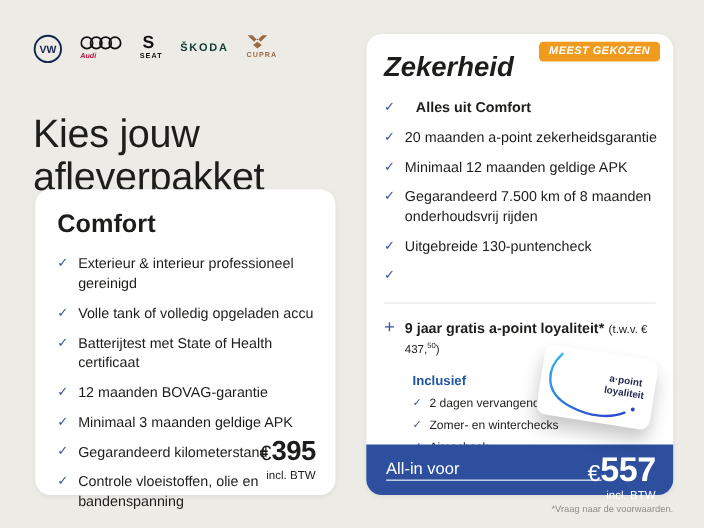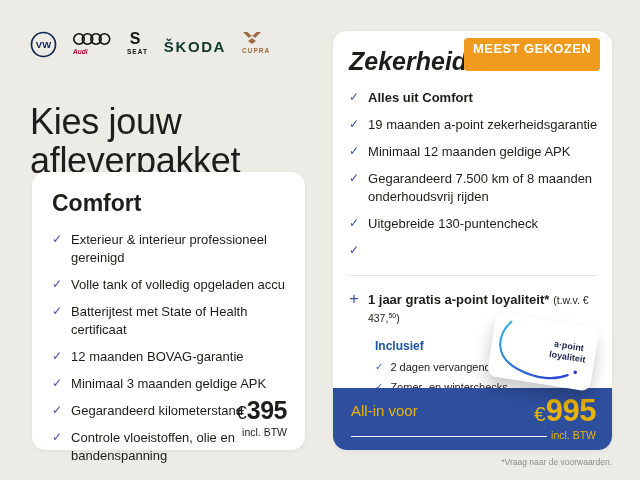--- a/index.html
+++ b/index.html
@@ -9,21 +9,21 @@
     font-family:"Liberation Sans", sans-serif;
   }
 
   
   .brand-row { position:absolute; left:30px; top:31px; display:flex; align-items:flex-start; gap:16px; }
   .brand { display:flex; flex-direction:column; align-items:flex-start; }
   .brand-sub { font-size:6.5px; font-weight:700; letter-spacing:1px; margin-top:1px; }
   .audi-sub { color:#BB0A30; letter-spacing:0; font-style:italic; }
   .seat-sub { color:#111; }
   .cupra-sub { color:#9C6B43; }
-  .skoda-word { font-size:15px; font-weight:700; letter-spacing:1.6px; color:#0E3A2F; margin-top:7px; }
+  .skoda-word { font-size:10px; font-weight:700; letter-spacing:1.6px; color:#0E3A2F; margin-top:7px; }
 
   
   .heading {
     position:absolute; left:30px; top:78px; width:260px;
     font-size:36px; line-height:39px; font-weight:500; letter-spacing:-0.3px; color:#1D1D1B;
   }
 
   
   .card { position:absolute; background:#fff; border-radius:14px; box-shadow:0 1px 5px rgba(0,0,0,0.06); }
   .card-comfort  { left:32px;  top:172px; width:273px; height:278px; }
@@ -31,34 +31,34 @@
 
   .card-title { font-weight:700; color:#1D1D1B; }
   .comfort-title  { font-size:23px; margin:18px 0 14px 20px; }
   .zekerheid-title{ font-size:25px; margin:16px 0 13px 16px;font-style:italic; }
 
   .checklist { list-style:none; margin:0; padding:0; }
   .checklist li { display:flex; gap:9px; margin-bottom:9px; font-size:13px; line-height:18px; }
   .check { color:#3C54A4; font-size:12px; line-height:17px; flex:0 0 auto; }
   .comfort-list { padding:0 18px 0 20px; }
   .zekerheid-list { padding:0 14px 0 16px; }
-  .bold { font-weight:700; }
+  .bold { font-weight:700;margin-left:10px; }
 
   
   .price-block { position:absolute; right:18px; bottom:12px; text-align:right; }
   .price-line { white-space:nowrap; }
   .price-cur { font-size:19px; font-weight:400; }
   .price-num { font-size:25px; font-weight:700; letter-spacing:-0.5px; }
   .price-note { font-size:10.5px; margin-top:1px; }
 
   
   .badge {
     position:absolute; top:7px; right:12px; background:#F09B1E; color:#fff;
-    font-size:13px; font-weight:700; letter-spacing:0.4px;
-    padding:3px 9px 15px; border-radius:4px;
+    font-size:10px; font-weight:700; letter-spacing:0.4px;
+    padding:3px 9px 4px; border-radius:4px;font-style:italic;
   }
 
   
   .divider { height:1px; background:#E6E6E1; margin:16px 16px 14px; }
   .loyalty-row { display:flex; gap:9px; padding:0 14px 0 16px; align-items:baseline; }
   .plus-icon { color:#3C54A4; font-size:17px; font-weight:500; line-height:16px; flex:0 0 auto; }
   .loyalty-title { font-size:13px; font-weight:700; white-space:nowrap; }
   .loyalty-value { font-size:10.5px; margin-left:4px; }
   .loyalty-value sup { font-size:7px; }
   .inclusief { color:#2055A4; font-weight:700; font-size:12px; margin:13px 0 7px 42px; }
@@ -73,22 +73,22 @@
     box-shadow:0 10px 16px rgba(0,0,0,0.22);
   }
   .loyalty-card svg { position:absolute; inset:0; }
   .loyalty-card-text {
     position:absolute; right:9px; top:17px; text-align:center;
     font-size:9px; font-weight:700; color:#252C52; line-height:11px;
   }
 
   
   .allin-footer {
-    position:absolute; left:0; right:0; bottom:0; height:62px;
-    background:#2E4F9D; border-radius:0 0 14px 14px; color:#eab308;
+    position:absolute; left:0; right:0; bottom:0; height:46px;
+    background:#2E4F9D; border-radius:0 0 14px 14px; color:#ffffff;
   }
   .allin-label { position:absolute; left:18px; top:14px; font-size:15px; }
   .allin-underline { position:absolute; left:18px; bottom:13px; width:196px; height:1px; background:#fff; }
   .allin-price { position:absolute; right:16px; top:5px; text-align:right; }
   .allin-price .price-cur { font-size:21px; }
   .allin-price .price-num { font-size:31px; }
   .allin-price .price-note { font-size:10.5px; margin-top:0; }
 
   .footnote { position:absolute; right:28px; top:457px; font-size:8.5px; color:#8D8D88; }
 </style>
@@ -174,21 +174,21 @@
 <section class="card card-zekerheid">
   <div class="badge">MEEST GEKOZEN</div>
   <h2 class="card-title zekerheid-title">Zekerheid</h2>
   <ul class="checklist zekerheid-list">
     <li>
         <span class="check">✓</span>
         <span class="bold">Alles uit Comfort</span>
       </li>
     <li>
         <span class="check">✓</span>
-        <span>19 maanden a-point zekerheidsgarantie</span>
+        <span>20 maanden a-point zekerheidsgarantie</span>
       </li>
     <li>
         <span class="check">✓</span>
         <span>Minimaal 12 maanden geldige APK</span>
       </li>
     <li>
         <span class="check">✓</span>
         <span>Gegarandeerd 7.500 km of 8 maanden onderhoudsvrij rijden</span>
       </li>
     <li>
@@ -198,21 +198,21 @@
     <li>
         <span class="check">✓</span>
       </li>
   </ul>
 
   <div class="divider"></div>
 
   <div class="loyalty-row">
     <span class="plus-icon">+</span>
     <span>
-      <span class="loyalty-title">1 jaar gratis a-point loyaliteit*</span><span class="loyalty-value"><span>(t.w.v. € 437,</span><sup>50</sup><span>)</span></span>
+      <span class="loyalty-title">9 jaar gratis a-point loyaliteit*</span><span class="loyalty-value"><span>(t.w.v. € 437,</span><sup>50</sup><span>)</span></span>
     </span>
   </div>
 
   <div class="inclusief">Inclusief</div>
   <ul class="checklist sub-list">
     <li>
         <span class="check">✓</span>
         <span>2 dagen vervangend vervoer</span>
       </li>
     <li>
@@ -244,20 +244,20 @@
       <div>a·point</div>
       <div>loyaliteit</div>
     </div>
   </div>
 
   <div class="allin-footer">
     <div class="allin-label">All-in voor</div>
     <div class="allin-underline"></div>
     <div class="allin-price">
       <div class="price-line">
-        <span class="price-cur">€</span><span class="price-num">995</span>
+        <span class="price-cur">€</span><span class="price-num">557</span>
       </div>
       <div class="price-note">incl. BTW</div>
     </div>
   </div>
 </section>
 
 <div class="footnote">*Vraag naar de voorwaarden.</div>
 
 </body></html>

